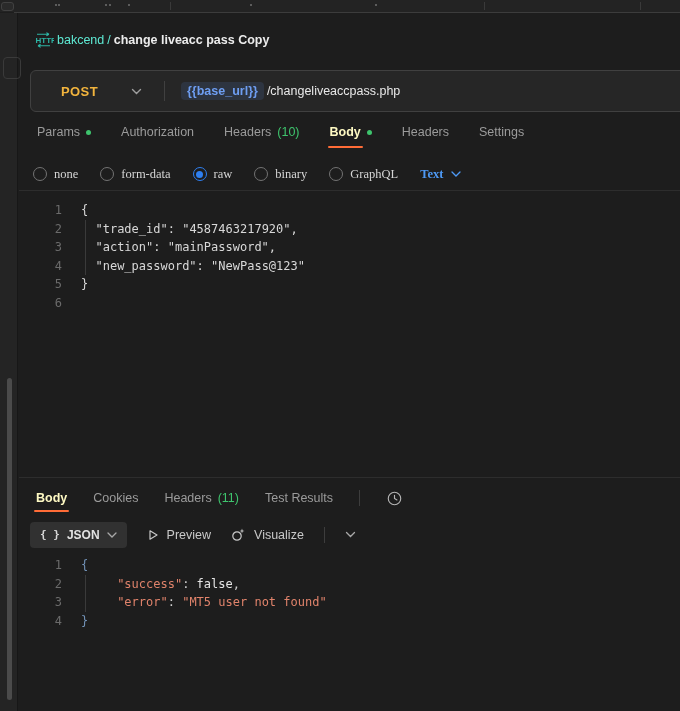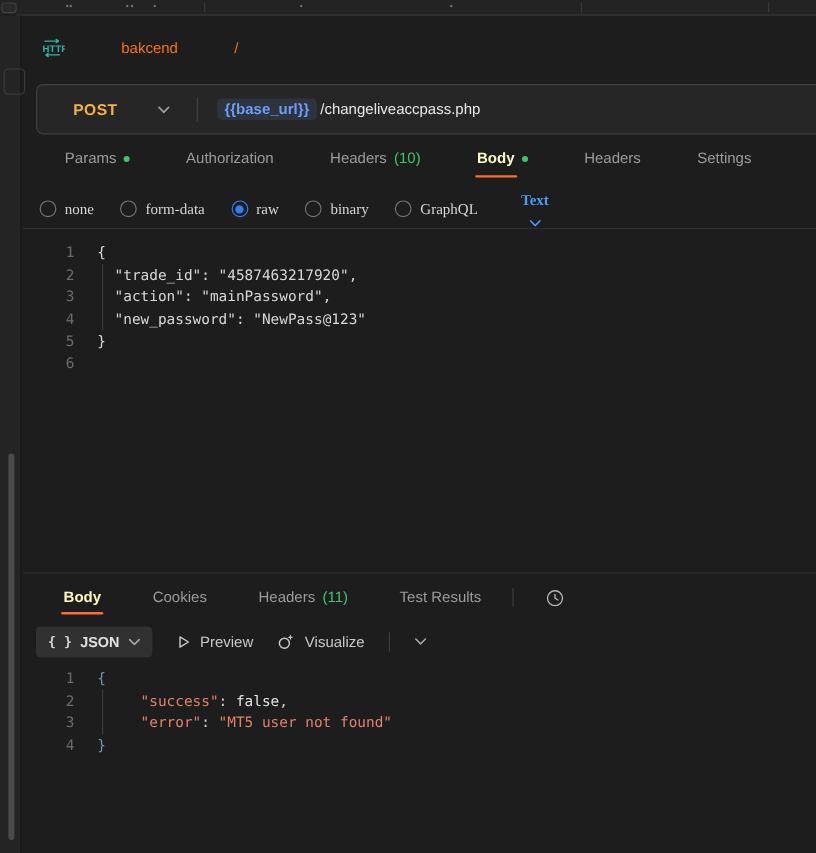--- a/index.html
+++ b/index.html
@@ -13,48 +13,48 @@
   .topstrip .frag { position: absolute; top: 2px; left: 1px; width: 13px; height: 9px; border: 1px solid #414141; border-radius: 3px; background: #2a2a2a; }
   .top-hline { position: absolute; top: 12px; left: 14px; right: 0; height: 1px; background: #3c3c3c; }
 
   
   .sidebar { position: absolute; top: 13px; left: 0; width: 18px; height: 698px; background: #242424; border-right: 1px solid #171717; }
   .sb-frag { position: absolute; left: 3px; top: 44px; width: 18px; height: 22px; border: 1px solid #3a3a3a; border-radius: 4px; }
   .sb-thumb { position: absolute; left: 7px; top: 365px; width: 5px; height: 322px; background: #4b4b4b; border-radius: 3px; }
 
   
   .breadcrumb { position: absolute; left: 33px; top: 31px; height: 18px; display: flex; align-items: center; gap: 3px; font-size: 12.5px; }
-  .crumb-dim { color: #f97316; margin-left: 44px; }
+  .crumb-dim { color: #5eead4; }
   .crumb-title { color: #ececec; font-weight: bold; }
 
   
   .urlbar { position: absolute; left: 30px; top: 70px; right: -10px; height: 42px; border: 1px solid #404040; border-radius: 6px; background: #262626; display: flex; align-items: center; }
   .method { margin-left: 30px; font-size: 13px; font-weight: bold; letter-spacing: 0.4px; color: #f2b43d; }
   .method-chevron { margin-left: 33px; color: #9e9e9e; display: flex; }
   .url-vsep { width: 1px; height: 20px; background: #404040; margin-left: 22px; }
   .var-chip { margin-left: 16px; padding: 2px 6px; border-radius: 4px; background: rgba(95, 140, 224, 0.14); color: #6e9ef2; font-size: 12.5px; font-weight: 600; }
   .url-path { margin-left: 3px; color: #e8e8e8; font-size: 12.5px; font-weight: 500; }
 
   
   .tabs-row { position: absolute; left: 37px; top: 120px; height: 34px; display: flex; gap: 30px; align-items: flex-start; }
   .tab { display: flex; align-items: center; gap: 6px; height: 24px; font-size: 12.5px; color: #9b9b9b; cursor: pointer; }
-  .tab .tab-label { position: relative; margin-left: 17px; }
+  .tab .tab-label { position: relative; }
   .tab.active { color: #fef9c3; font-weight: 600; }
   .tab.active .tab-label::after { content: ""; position: absolute; left: -2px; right: -2px; bottom: -9px; height: 2px; background: #ff6c37; border-radius: 2px; }
   .tab-count { color: #3ec46d; }
   .tab-dot { width: 5px; height: 5px; border-radius: 50%; background: #3ec46d; }
 
   
   .modes-row { position: absolute; left: 33px; top: 159px; height: 30px; display: flex; align-items: center; gap: 22px; font-family: Liberation Serif, serif; }
   .radio-item { display: flex; align-items: center; gap: 7px; cursor: pointer; }
   .radio { width: 14px; height: 14px; border: 1.5px solid #737373; border-radius: 50%; display: flex; align-items: center; justify-content: center; flex: none; }
   .radio.checked { border-color: #2e7ff0; }
   .radio .rdot { width: 7px; height: 7px; border-radius: 50%; background: #2e7ff0; }
   .radio-label { font-size: 12.5px; color: #d6d6d6; }
-  .lang-select { display: flex; align-items: center; gap: 8px; margin-left: 14px; color: #4e9af5; font-size: 12.5px; font-weight: 600; cursor: pointer; flex-direction: column; }
+  .lang-select { display: flex; align-items: center; gap: 8px; margin-left: 0; color: #4e9af5; font-size: 12.5px; font-weight: 600; cursor: pointer; }
 
   .hdiv { position: absolute; left: 19px; right: 0; height: 1px; background: #2d2d2d; }
 
   
   .editor { position: absolute; left: 19px; right: 0; font-family: "DejaVu Sans Mono", monospace; font-size: 12px; }
   .code-line { display: flex; height: 18.5px; line-height: 18.5px; }
   .ln { width: 43px; text-align: right; color: #6b6b6b; flex: none; }
   .code { white-space: pre; padding-left: 19px; color: #d8d8d8; }
   .tok.plain { color: #d8d8d8; }
   .tok.key { color: #e0836b; }
@@ -104,20 +104,21 @@
   </div>
 
   <div class="breadcrumb">
     <svg width="21" height="16" viewBox="0 0 21 16">
       <path d="M4 2.2 H16 M16 2.2 l-2.6 -1.6 M16 2.2 l-2.6 1.6" stroke="#2db5a5" stroke-width="1.1" fill="none"></path>
       <text x="2.5" y="11.4" font-size="8" font-weight="bold" fill="#2db5a5" font-family="Liberation Sans, sans-serif">HTTP</text>
       <path d="M17 13.8 H5 M5 13.8 l2.6 -1.6 M5 13.8 l2.6 1.6" stroke="#2db5a5" stroke-width="1.1" fill="none"></path>
     </svg>
     <span class="crumb-dim">bakcend</span>
     <span class="crumb-dim">/</span>
+    <span class="crumb-title">change liveacc pass Copy</span>
   </div>
 
   <div class="urlbar">
     <span class="method">POST</span>
     <span class="method-chevron">
       <svg width="11" height="7" viewBox="0 0 11 7">
           <path d="M1.5 1.5 L5.5 5.5 L9.5 1.5" stroke="currentColor" stroke-width="1.4" fill="none" stroke-linecap="round"></path>
         </svg>
     </span>
     <span class="url-vsep"></span>

